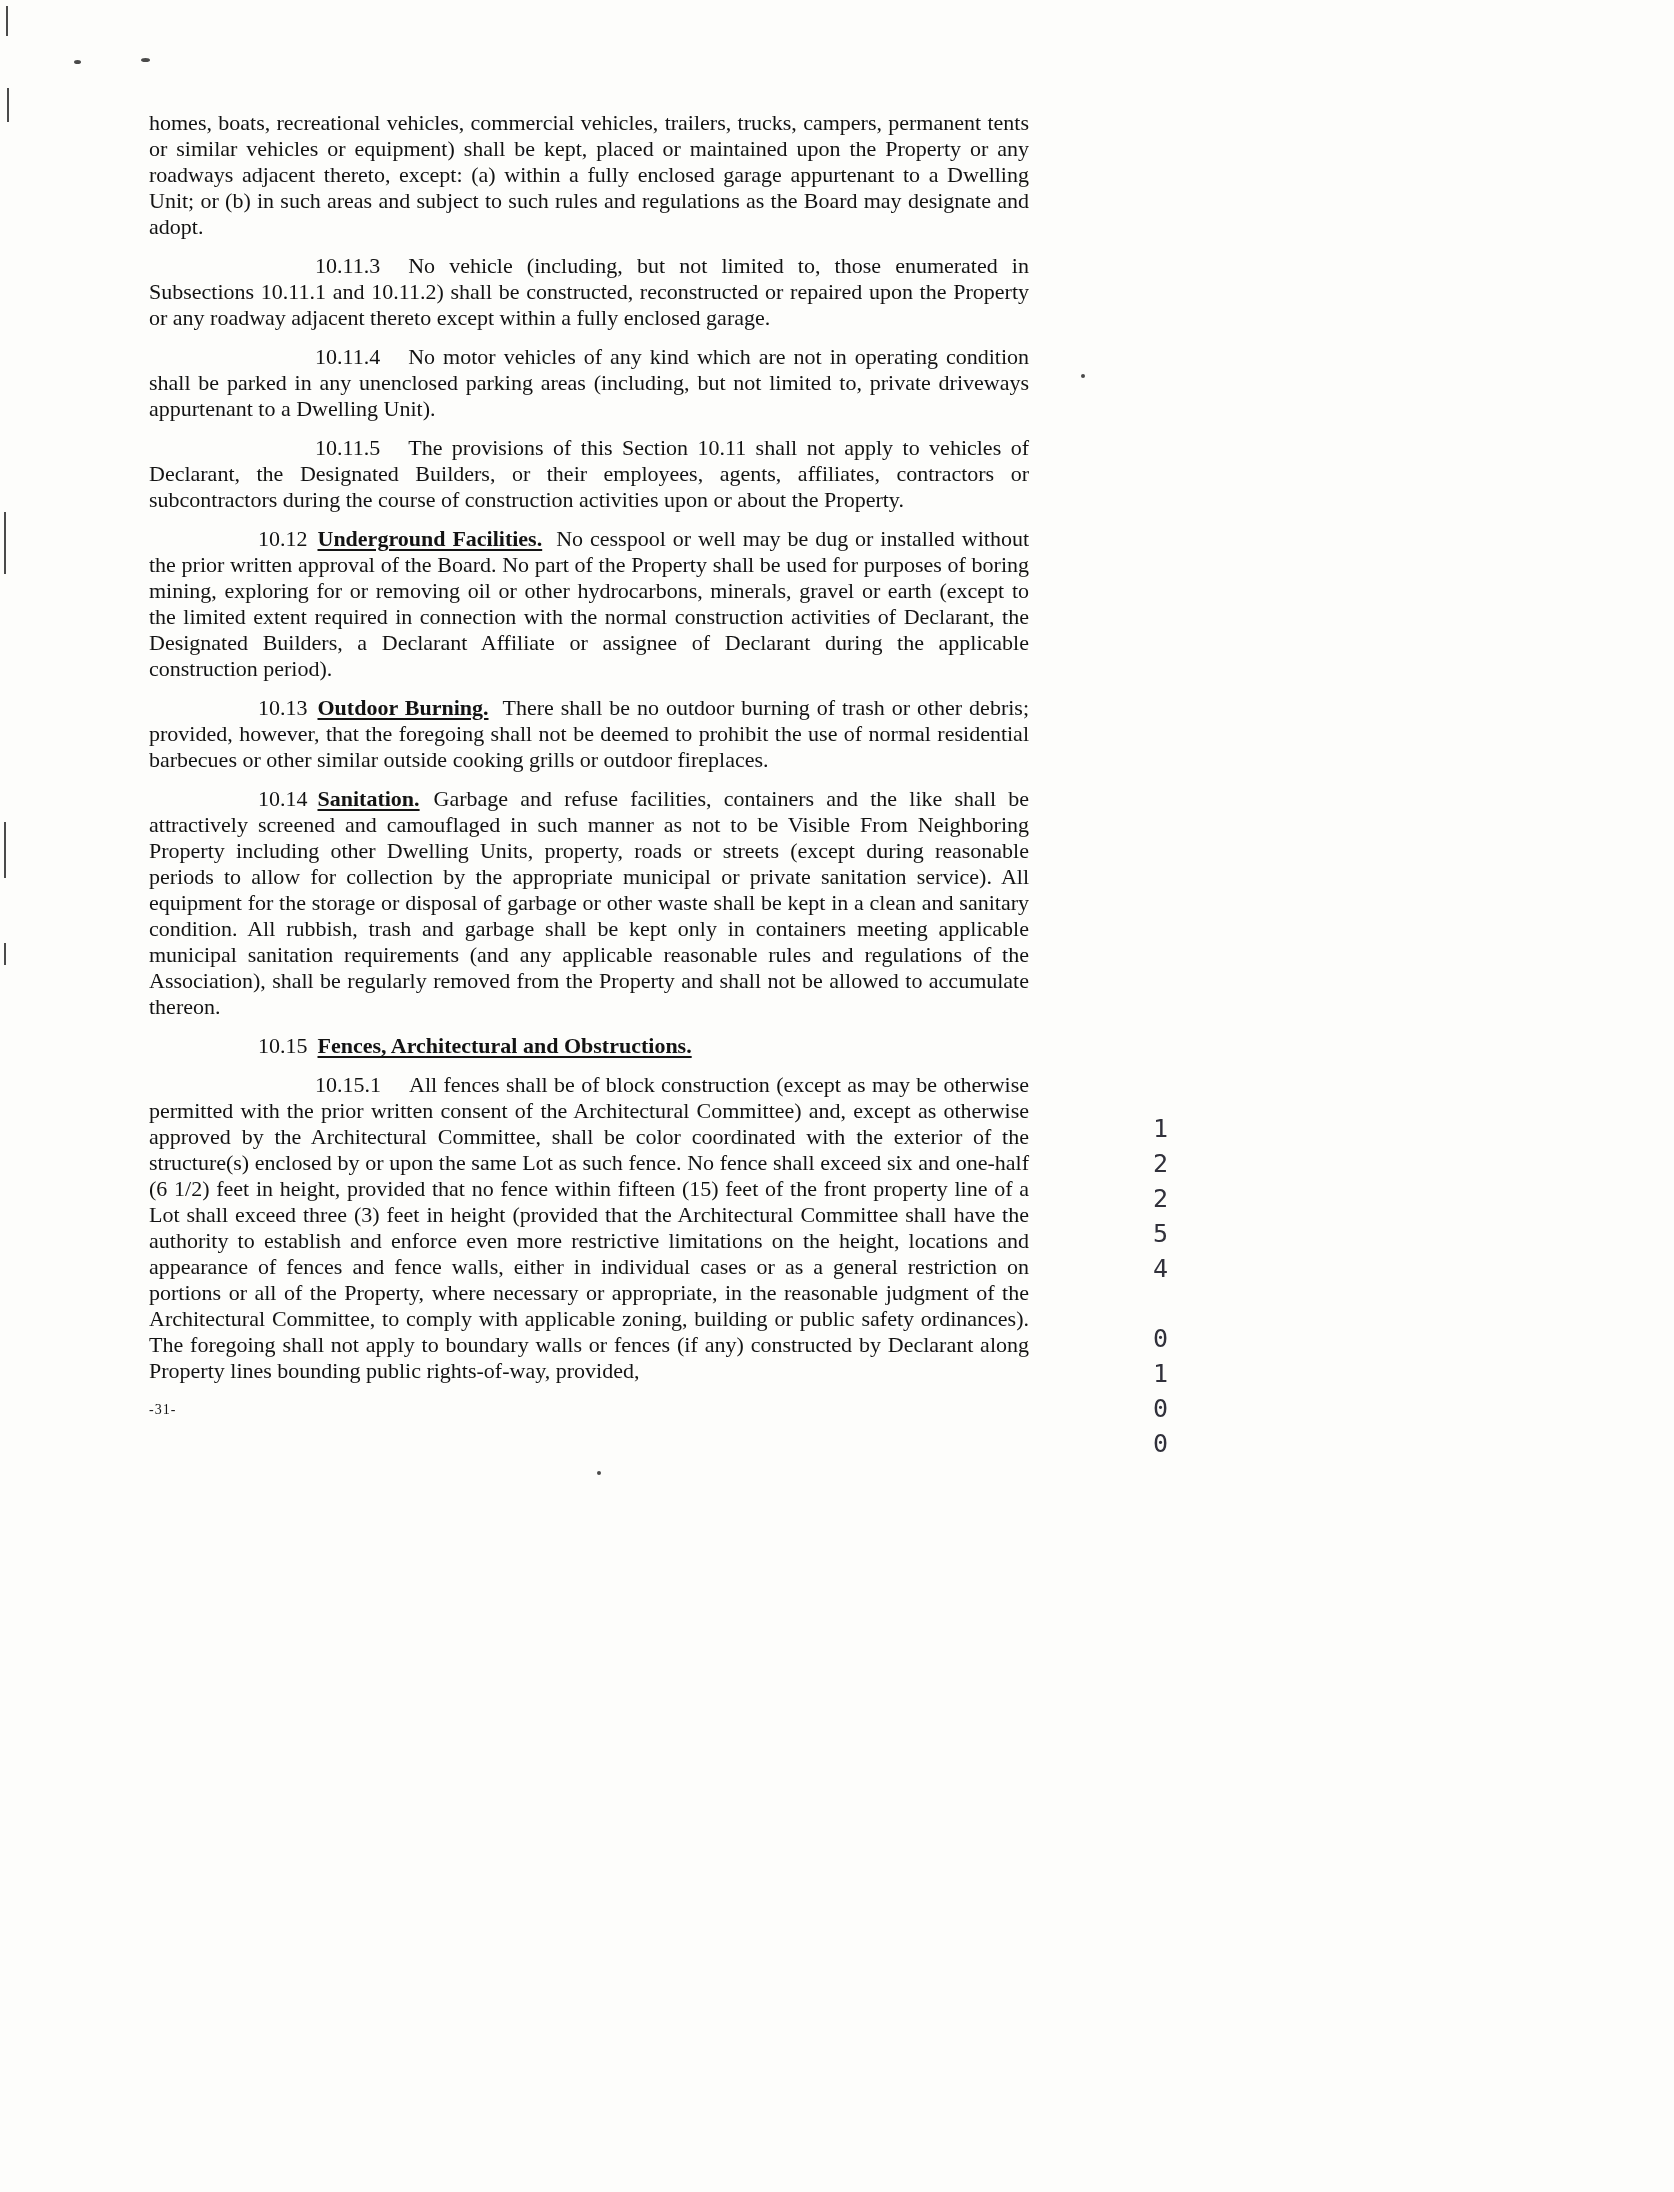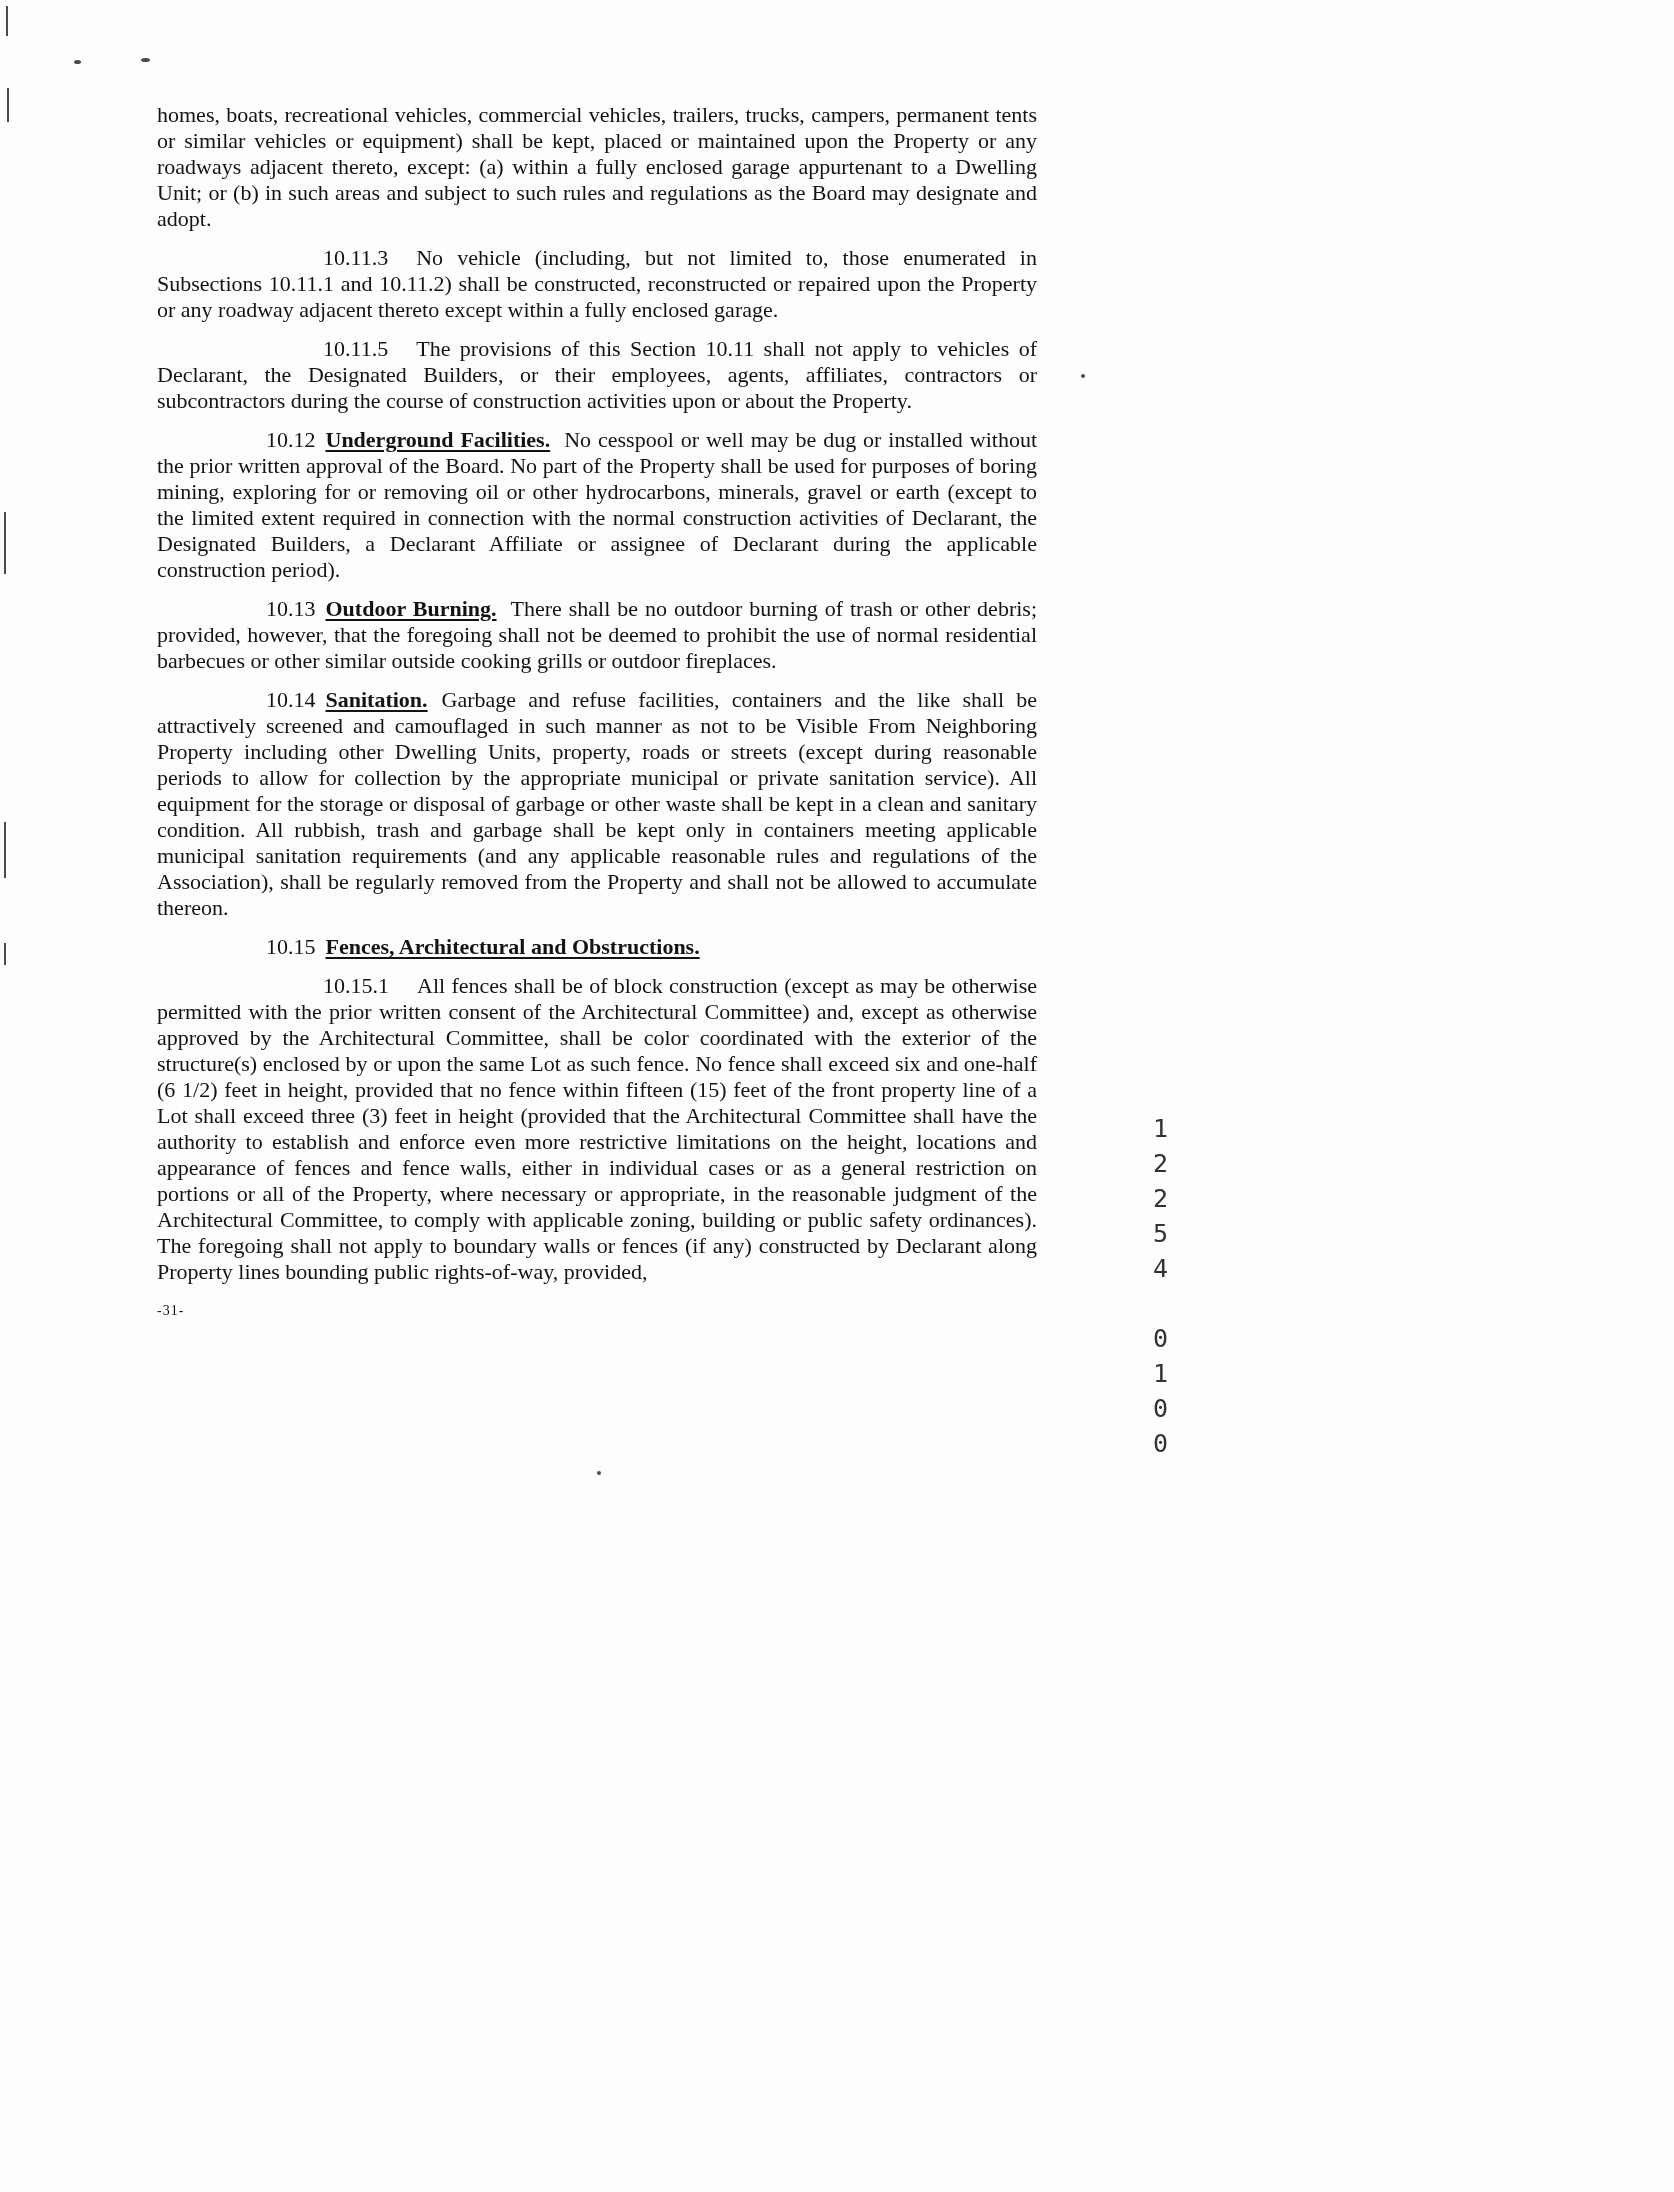--- a/index.html
+++ b/index.html
@@ -8,26 +8,25 @@
     width: 1675px;
     height: 2193px;
     background: #fdfdfb;
     font-family: "Liberation Serif", serif;
     color: #131313;
     overflow: hidden;
   }
   .content {
     position: absolute;
     left: 149px;
-    top: 102px;
+    top: 110px;
     width: 880px;
     font-size: 22px;
     line-height: 26px;
     text-align: justify;
-    margin-left: 8px;
   }
   p.para { margin: 0 0 13px 0; }
   .indent-lg { text-indent: 166px; }
   .indent-md { text-indent: 109px; }
   .num { margin-right: 28px; white-space: nowrap; }
   .num-sec { margin-right: 10px; white-space: nowrap; }
   .sec-heading {
     text-decoration: underline;
     text-underline-offset: 3px;
     text-decoration-thickness: 1.5px;
@@ -71,20 +70,21 @@
   <div class="art round" style="left:597px; top:1471px; width:4px; height:4px;"></div>
 
   <div class="stamp">12254 0100</div>
 
   <div class="content">
 
     <p class="para"><span>homes, boats, recreational vehicles, commercial vehicles, trailers, trucks, campers, permanent tents or similar vehicles or equipment) shall be kept, placed or maintained upon the Property or any roadways adjacent thereto, except: (a) within a fully enclosed garage appurtenant to a Dwelling Unit; or (b) in such areas and subject to such rules and regulations as the Board may designate and adopt.</span></p>
 
     <p class="para indent-lg"><span class="num">10.11.3</span><span>No vehicle (including, but not limited to, those enumerated in Subsections 10.11.1 and 10.11.2) shall be constructed, reconstructed or repaired upon the Property or any roadway adjacent thereto except within a fully enclosed garage.</span></p>
 
+    <p class="para indent-lg"><span class="num">10.11.4</span><span>No motor vehicles of any kind which are not in operating condition shall be parked in any unenclosed parking areas (including, but not limited to, private driveways appurtenant to a Dwelling Unit).</span></p>
 
     <p class="para indent-lg"><span class="num">10.11.5</span><span>The provisions of this Section 10.11 shall not apply to vehicles of Declarant, the Designated Builders, or their employees, agents, affiliates, contractors or subcontractors during the course of construction activities upon or about the Property.</span></p>
 
     <p class="para indent-md"><span class="num-sec">10.12</span><span class="sec-heading">Underground Facilities.</span><span>No cesspool or well may be dug or installed without the prior written approval of the Board.  No part of the Property shall be used for purposes of boring mining, exploring for or removing oil or other hydrocarbons, minerals, gravel or earth (except to the limited extent required in connection with the normal construction activities of Declarant, the Designated Builders, a Declarant Affiliate or assignee of Declarant during the applicable construction period).</span></p>
 
     <p class="para indent-md"><span class="num-sec">10.13</span><span class="sec-heading">Outdoor Burning.</span><span>There shall be no outdoor burning of trash or other debris; provided, however, that the foregoing shall not be deemed to prohibit the use of normal residential barbecues or other similar outside cooking grills or outdoor fireplaces.</span></p>
 
     <p class="para indent-md"><span class="num-sec">10.14</span><span class="sec-heading">Sanitation.</span><span>Garbage and refuse facilities, containers and the like shall be attractively screened and camouflaged in such manner as not to be Visible From Neighboring Property including other Dwelling Units, property, roads or streets (except during reasonable periods to allow for collection by the appropriate municipal or private sanitation service).  All equipment for the storage or disposal of garbage or other waste shall be kept in a clean and sanitary condition.  All rubbish, trash and garbage shall be kept only in containers meeting applicable municipal sanitation requirements (and any applicable reasonable rules and regulations of the Association), shall be regularly removed from the Property and shall not be allowed to accumulate thereon.</span></p>
 
     <p class="para indent-md no-justify"><span class="num-sec">10.15</span><span class="sec-heading">Fences, Architectural and Obstructions.</span></p>

